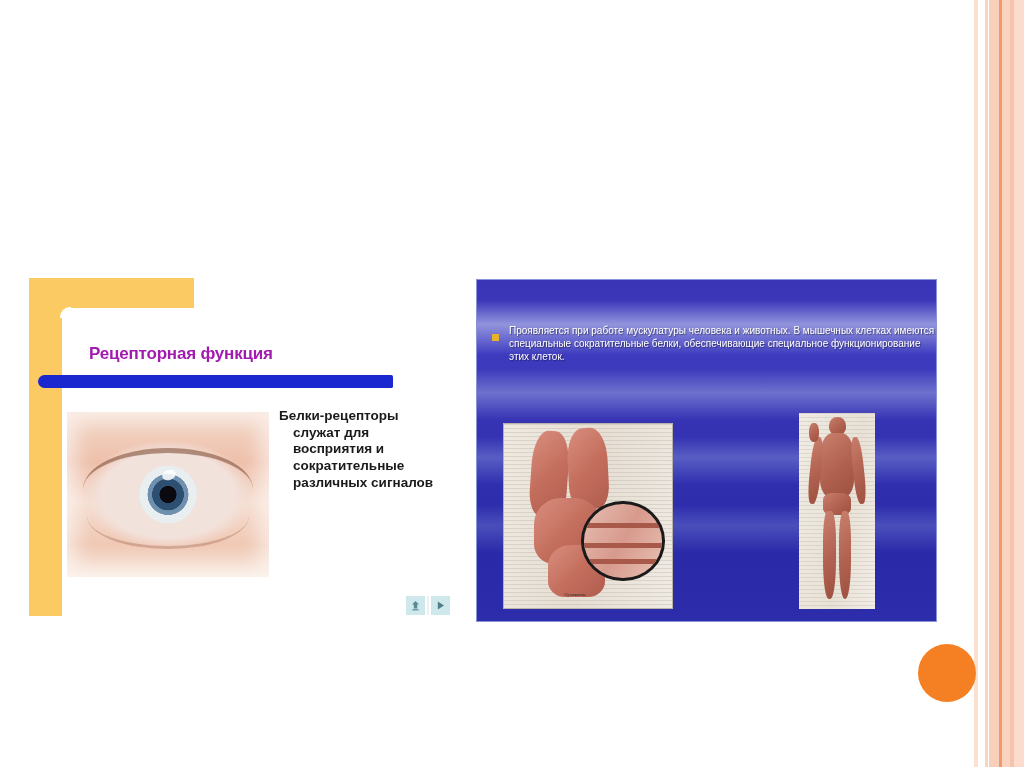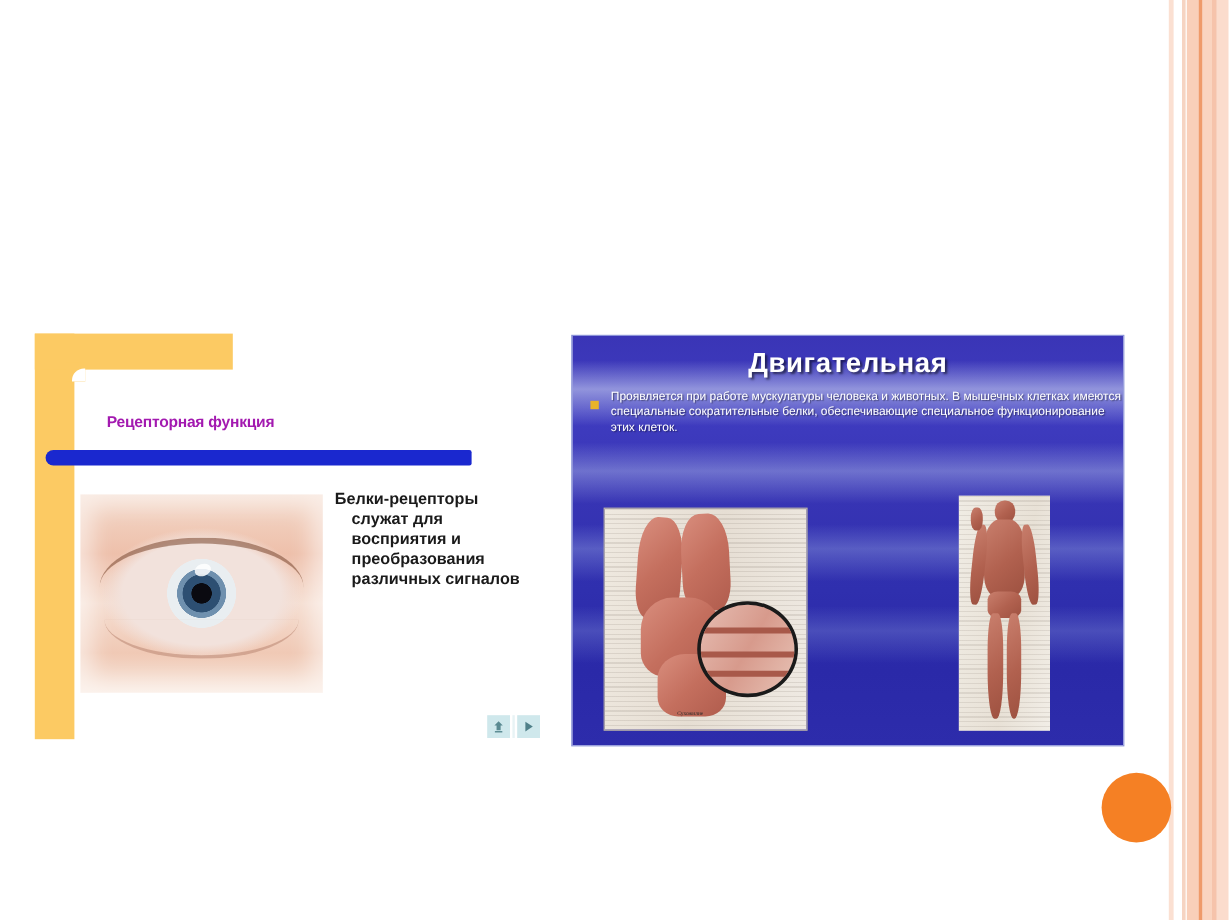--- a/index.html
+++ b/index.html
@@ -99,21 +99,21 @@
     width: 11px;
     height: 11px;
     background: #ffffff;
     border-top-left-radius: 10px;
   }
 
   .left-title {
     position: absolute;
     left: 60px;
     top: 66px;
-    font-size: 13px;
+    font-size: 17px;
     font-weight: bold;
     color: #a31ab0;
     letter-spacing: -0.2px;
     white-space: nowrap;
   }
   .blue-bar {
     position: absolute;
     left: 9px;
     top: 97px;
     width: 355px;
@@ -350,42 +350,41 @@
 
     <div class="blue-bar"></div>
 
     <div class="eye-photo">
       <div class="lash"></div>
       <div class="lid-lower"></div>
       <div class="glint"></div>
     </div>
 
     <div class="left-body">
-      <div class="p1">Белки-рецепторы служат для восприятия и преобразования различных сигналов</div>
+      <div class="p1">Белки-рецепторы служат для восприятия и сократительные различных сигналов</div>
     </div>
 
     <div class="nav-buttons">
       <div class="nav-btn">
         <svg width="11" height="11" viewBox="0 0 11 11">
           <polygon points="5.5,1 9,4.5 7.2,4.5 7.2,8.5 3.8,8.5 3.8,4.5 2,4.5" fill="#5a8a92"></polygon>
           <rect x="2.4" y="9.2" width="6.2" height="1.2" fill="#5a8a92"></rect>
         </svg>
       </div>
       <div class="nav-sep"></div>
       <div class="nav-btn">
         <svg width="11" height="11" viewBox="0 0 11 11">
           <polygon points="2.8,1.4 9,5.5 2.8,9.6" fill="#4f7f88"></polygon>
         </svg>
       </div>
     </div>
   </div>
 
   <div class="slide-right">
 
-    <div class="right-title">Двигательная</div>
 
     <div class="bullet-marker"></div>
 
     <div class="right-body">Проявляется при работе мускулатуры человека и животных. В мышечных клетках имеются специальные сократительные белки, обеспечивающие специальное функционирование этих клеток.</div>
 
     <div class="muscle-book">
       <div class="m-shape mb1"></div>
       <div class="m-shape mb2"></div>
       <div class="m-shape mb3"></div>
       <div class="m-shape mb4"></div>

